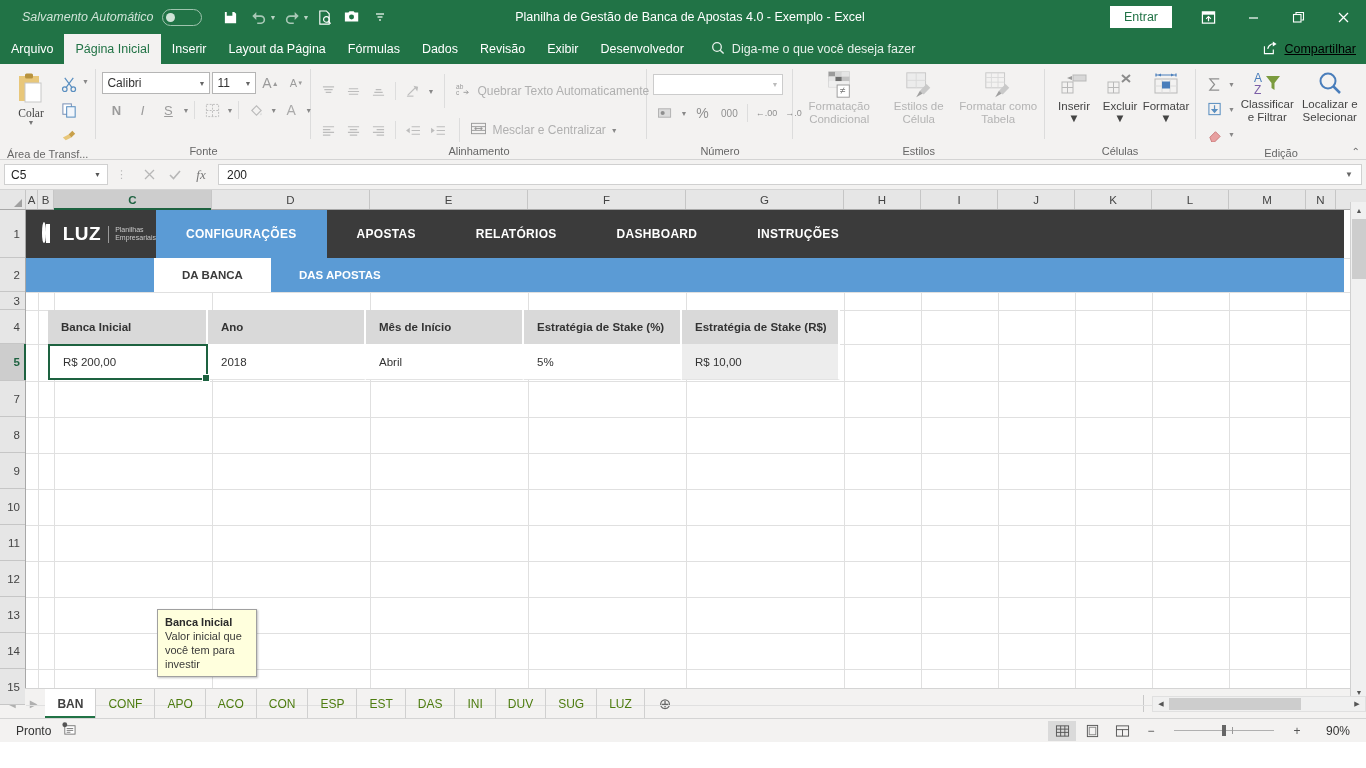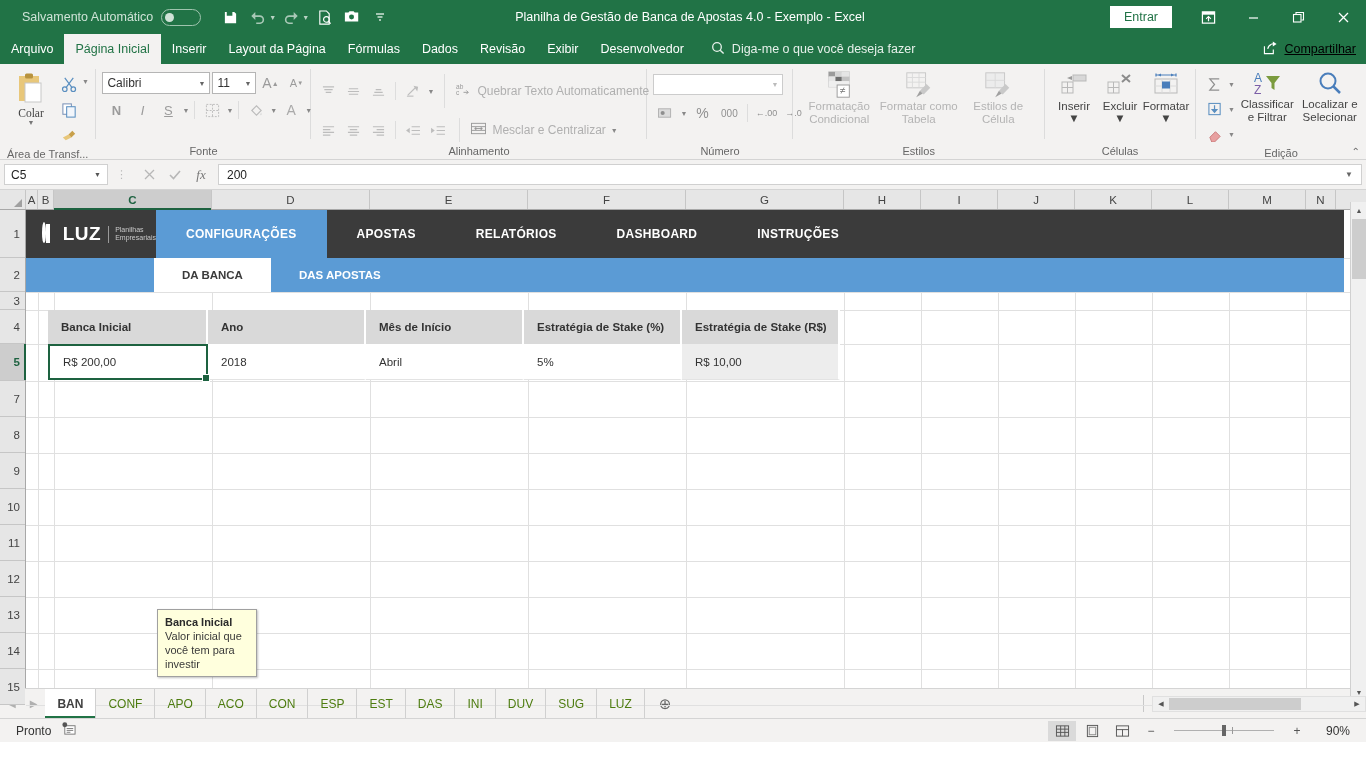--- a/index.html
+++ b/index.html
@@ -9,21 +9,21 @@
     overflow: hidden;
     background: #fff;
   }
   body { position: relative; }
 
   
   #titlebar {
     height: 34px; background: #217346; color: #fff;
     display: flex; align-items: center; position: relative;
   }
-  .autosave-wrap { display:flex; align-items:center; gap:8px; margin-left:22px; }
+  .autosave-wrap { display:flex; align-items:center; gap:8px; margin-left:22px;font-style:italic; }
   .autosave-label { font-size: 12.5px; color:#cfe3d7; }
   .toggle {
     width: 40px; height: 17px; border-radius: 9px;
     border: 1.5px solid #9fc4ae; position: relative; background: transparent;
   }
   .toggle::after {
     content:""; position:absolute; left:3px; top:3px;
     width: 9px; height: 9px; border-radius: 50%; background: #cfe3d7;
   }
   .qat { display:flex; align-items:center; gap:2px; margin-left: 16px; }
@@ -581,35 +581,35 @@
           <rect x="6" y="7" width="7" height="5" fill="#e5e5e5"></rect>
           <rect x="20" y="7" width="8" height="5" fill="#c2c2c2"></rect>
           <rect x="6" y="12" width="22" height="6" fill="#efefef"></rect>
           <rect x="15" y="16" width="13" height="13" fill="#fff" stroke="#999"></rect>
           <text x="18" y="26" font-size="11" fill="#777" font-family="Liberation Sans">≠</text>
         </svg>
         <span>Formatação Condicional</span>
       </div>
       <div class="stylebtn">
         <svg width="32" height="30" viewBox="0 0 34 32">
+          <rect x="4" y="3" width="20" height="16" fill="#ececec" stroke="#c7c7c7"></rect>
+          <path stroke="#dadada" d="M4 11h20M14 3v16"></path>
+          <path fill="#c9c9c9" d="M18 22l7-7 4 4-7 7z"></path>
+          <path fill="#a0a0a0" d="M14 29l4-7 3 3z"></path>
+        </svg>
+        <span>Estilos de Célula</span>
+      </div>
+      <div class="stylebtn">
+        <svg width="32" height="30" viewBox="0 0 34 32">
           <rect x="4" y="3" width="20" height="16" fill="none" stroke="#c7c7c7"></rect>
           <path stroke="#dadada" d="M4 8h20M4 13h20M10 3v16M17 3v16"></path>
           <path fill="#c9c9c9" d="M18 22l7-7 4 4-7 7z"></path>
           <path fill="#a0a0a0" d="M14 29l4-7 3 3z"></path>
         </svg>
         <span>Formatar como Tabela</span>
-      </div>
-      <div class="stylebtn">
-        <svg width="32" height="30" viewBox="0 0 34 32">
-          <rect x="4" y="3" width="20" height="16" fill="#ececec" stroke="#c7c7c7"></rect>
-          <path stroke="#dadada" d="M4 11h20M14 3v16"></path>
-          <path fill="#c9c9c9" d="M18 22l7-7 4 4-7 7z"></path>
-          <path fill="#a0a0a0" d="M14 29l4-7 3 3z"></path>
-        </svg>
-        <span>Estilos de Célula</span>
       </div>
     </div>
     <div class="rgroup-label">Estilos</div>
   </div>
   <div class="rgroup-sep"></div>
 
   <div class="rgroup" style="width:150px">
     <div class="rgroup-body" style="justify-content:space-around;padding-top:6px;">
       <div class="cellbtn">
         <svg width="30" height="28" viewBox="0 0 30 28">

